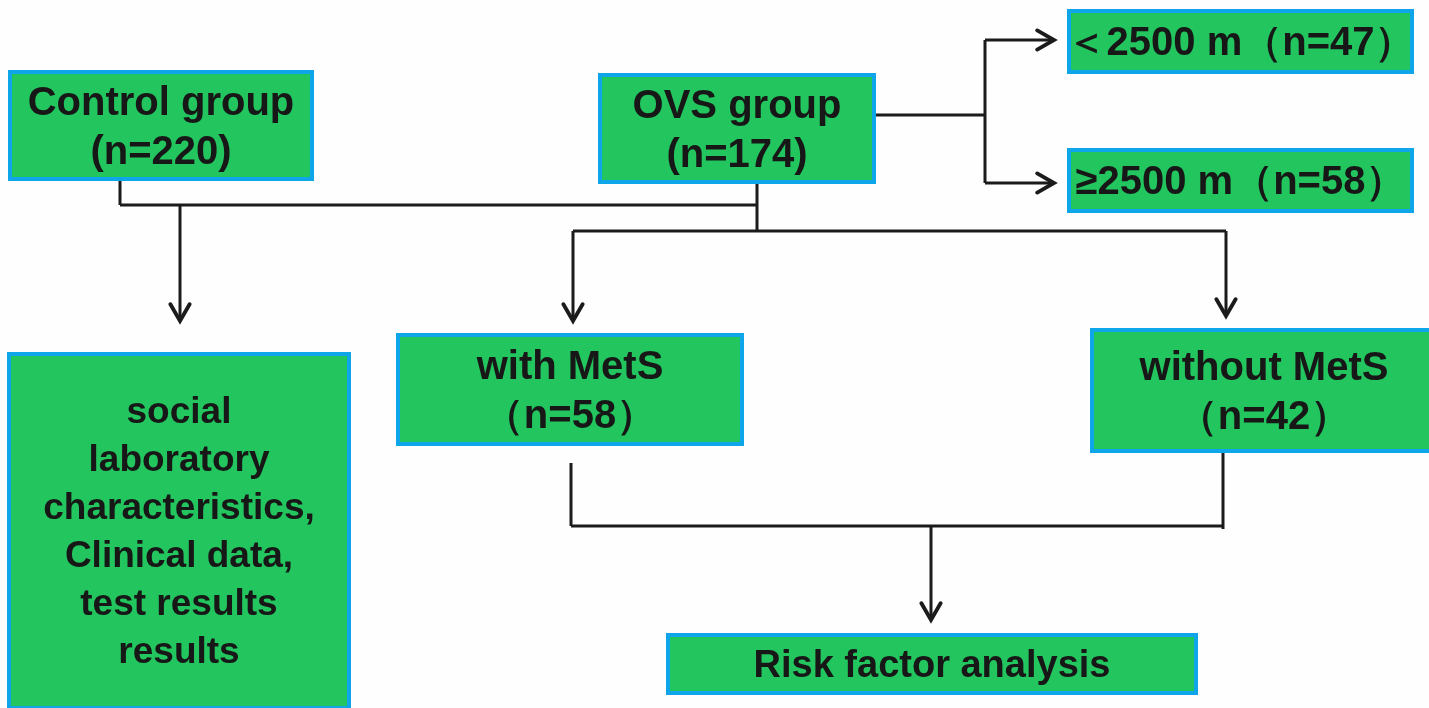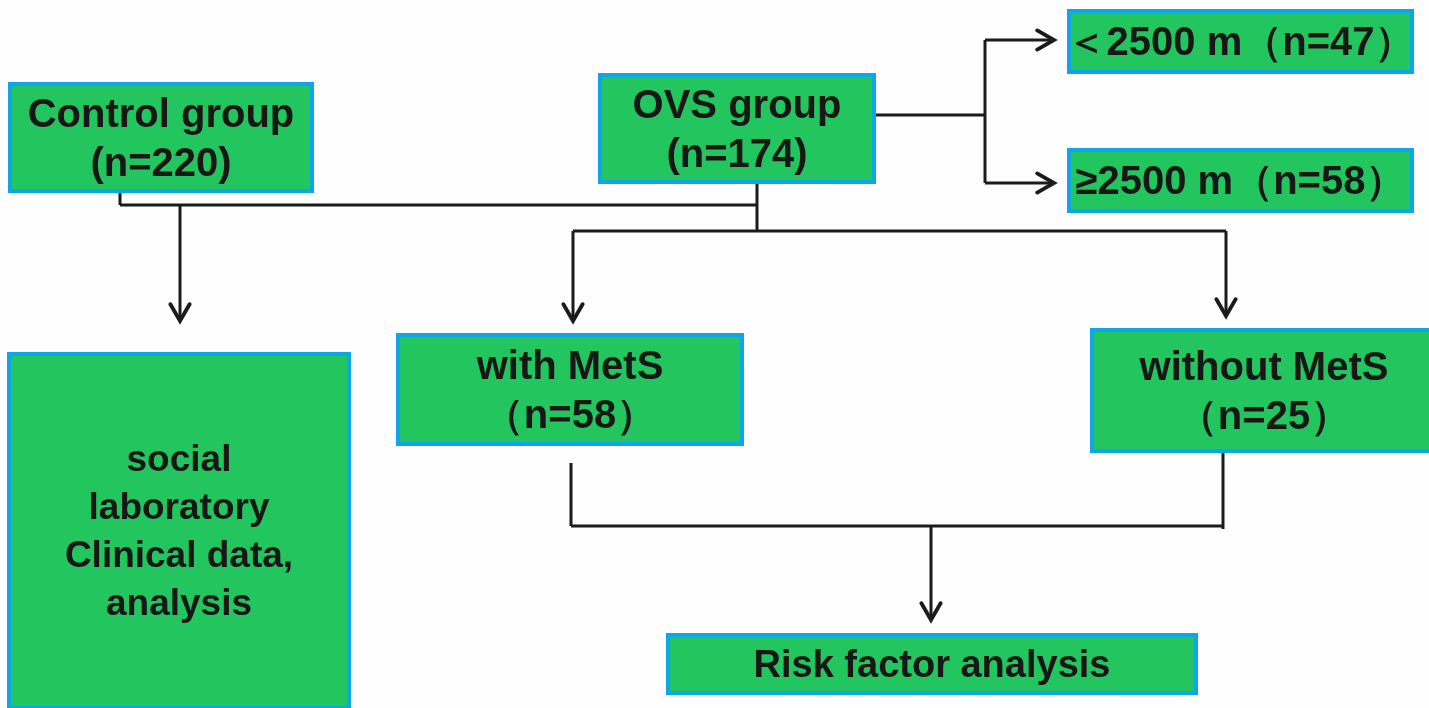--- a/index.html
+++ b/index.html
@@ -31,21 +31,21 @@
     flex-direction: column;
     align-items: center;
     justify-content: center;
     text-align: center;
     font-weight: bold;
     line-height: 1.22;
     box-sizing: border-box;
   }
   .fs40 { font-size: 40px; }
   .fs38 { font-size: 38px; }
-  #node-control      { left: 8px;    top: 82px;  width: 306px; height: 111px; }
+  #node-control      { left: 8px;    top: 70px;  width: 306px; height: 111px; }
   #node-ovs          { left: 598px;  top: 73px;  width: 278px; height: 111px; }
   #node-below2500    { left: 1067px; top: 9px;   width: 347px; height: 65px;  }
   #node-above2500    { left: 1067px; top: 148px; width: 347px; height: 65px;  }
   #node-withmets     { left: 396px;  top: 333px; width: 348px; height: 113px; }
   #node-withoutmets  { left: 1090px; top: 328px; width: 348px; height: 125px; }
   #node-analysis     { left: 7px;    top: 352px; width: 344px; height: 358px;
                        font-size: 37px; line-height: 48px; }
   #node-risk         { left: 666px;  top: 633px; width: 532px; height: 62px; align-items: center;  }
   .node-line { white-space: nowrap; }
 </style>
@@ -102,27 +102,29 @@
     <div class="node-line">≥2500 m（n=58）</div>
   </div>
 
   <div class="node fs40" id="node-withmets">
     <div class="node-line">with MetS</div>
     <div class="node-line">（n=58）</div>
   </div>
 
   <div class="node fs40" id="node-withoutmets">
     <div class="node-line">without MetS</div>
-    <div class="node-line">（n=25）</div>
+    <div class="node-line">（n=42）</div>
   </div>
 
   <div class="node" id="node-analysis">
     <div class="node-line">social</div>
     <div class="node-line">laboratory</div>
+    <div class="node-line">characteristics,</div>
     <div class="node-line">Clinical data,</div>
-    <div class="node-line">analysis</div>
+    <div class="node-line">test results</div>
+    <div class="node-line">results</div>
   </div>
 
   <div class="node fs38" id="node-risk">
     <div class="node-line">Risk factor analysis</div>
   </div>
 
 </div>
 
 </body></html>

